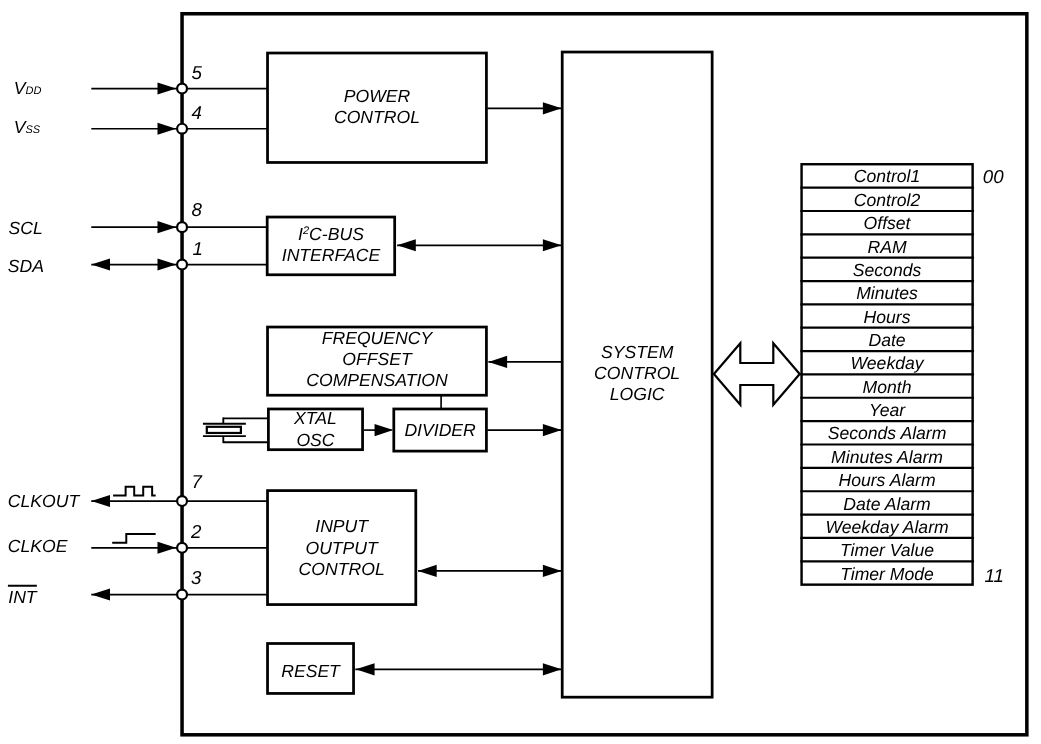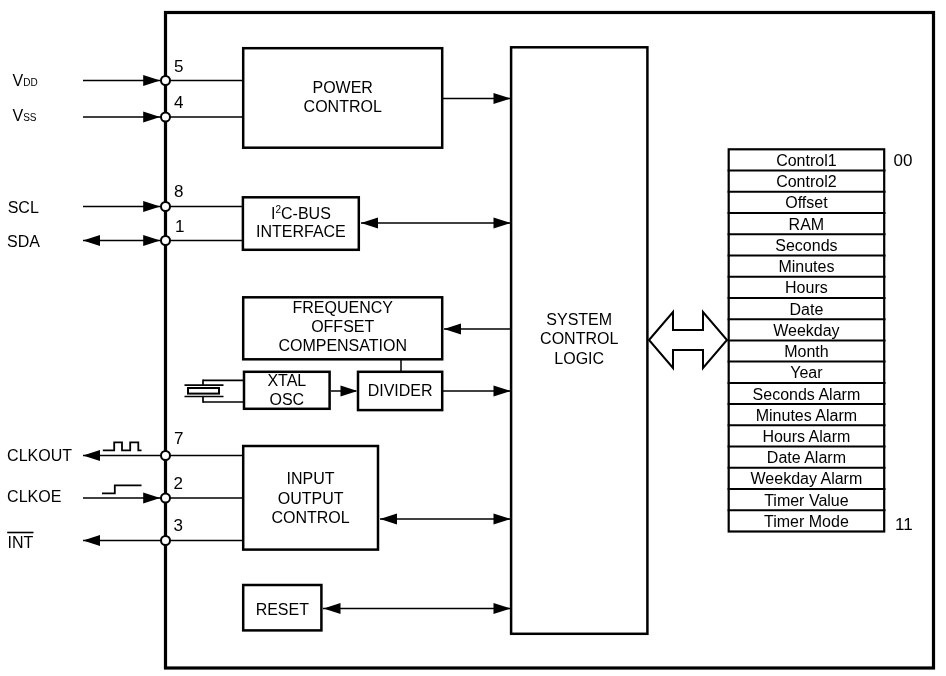--- a/index.html
+++ b/index.html
@@ -1,16 +1,16 @@
 <!DOCTYPE html>
 <html><head>
 <meta charset="utf-8">
 <style>
 html,body{margin:0;padding:0;background:#fff;}
-#c{position:relative;width:946px;height:676px;overflow:hidden;}
+#c{position:relative;width:946px;height:676px;overflow:hidden;font-style:italic;}
 svg{position:absolute;left:0;top:0;display:block;}
 text{font-family:"Liberation Sans",sans-serif;fill:#000;}
 </style>
 </head>
 <body>
 <div id="c">
 <svg width="946" height="676" viewBox="0 0 946 676">
 
 <rect x="165.5" y="12.5" width="768" height="655.5" fill="none" stroke="#000" stroke-width="3.2"></rect>
 

